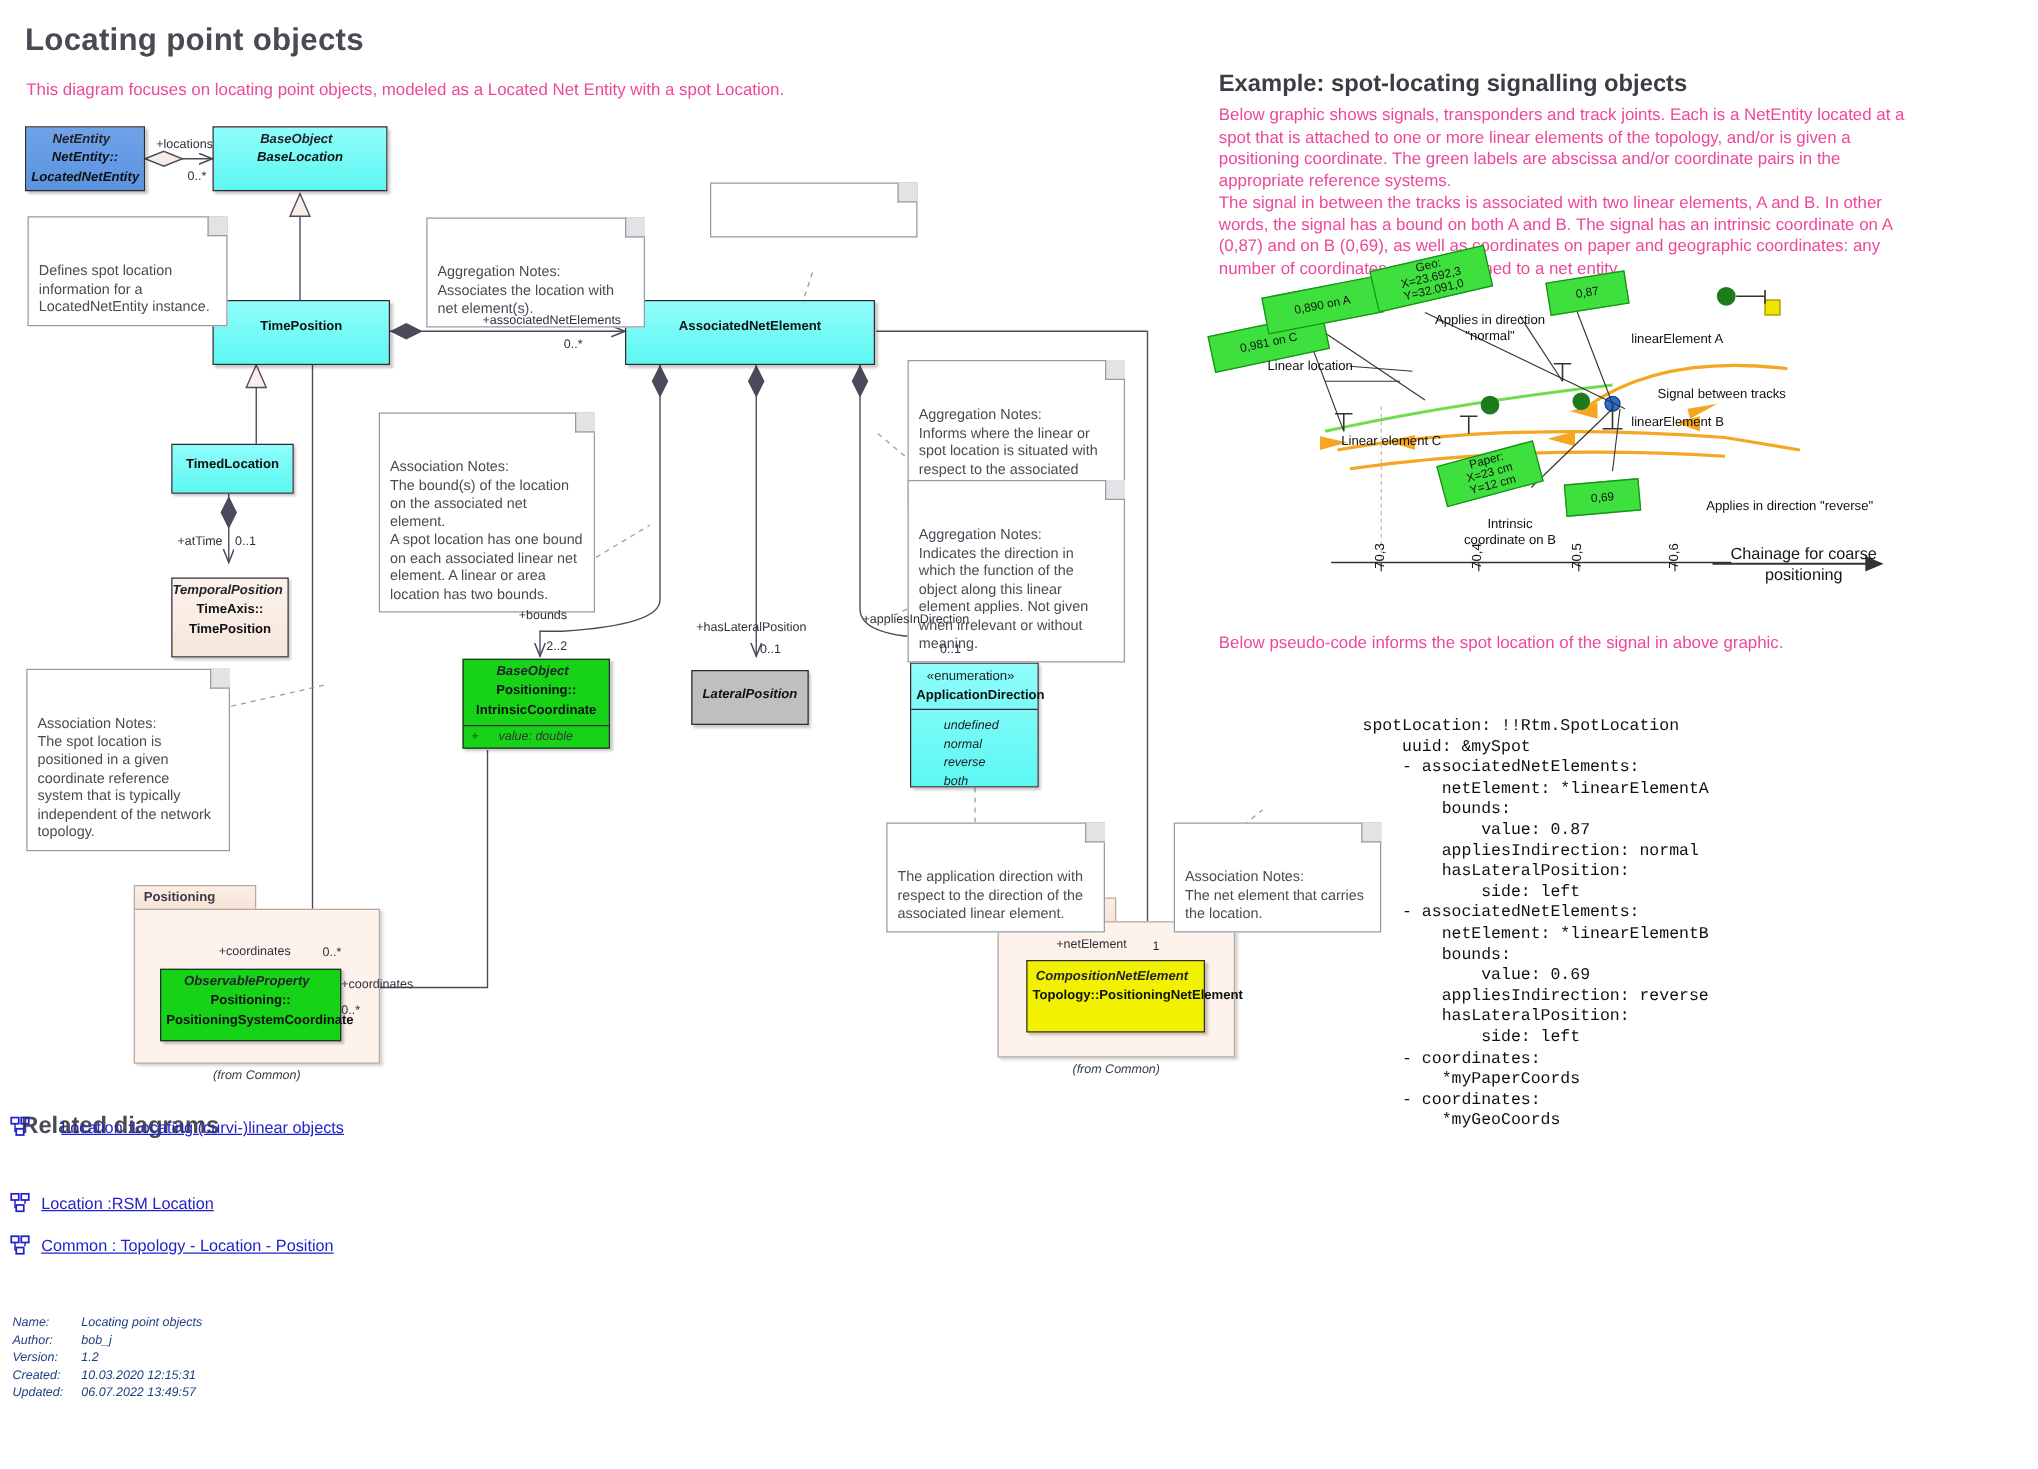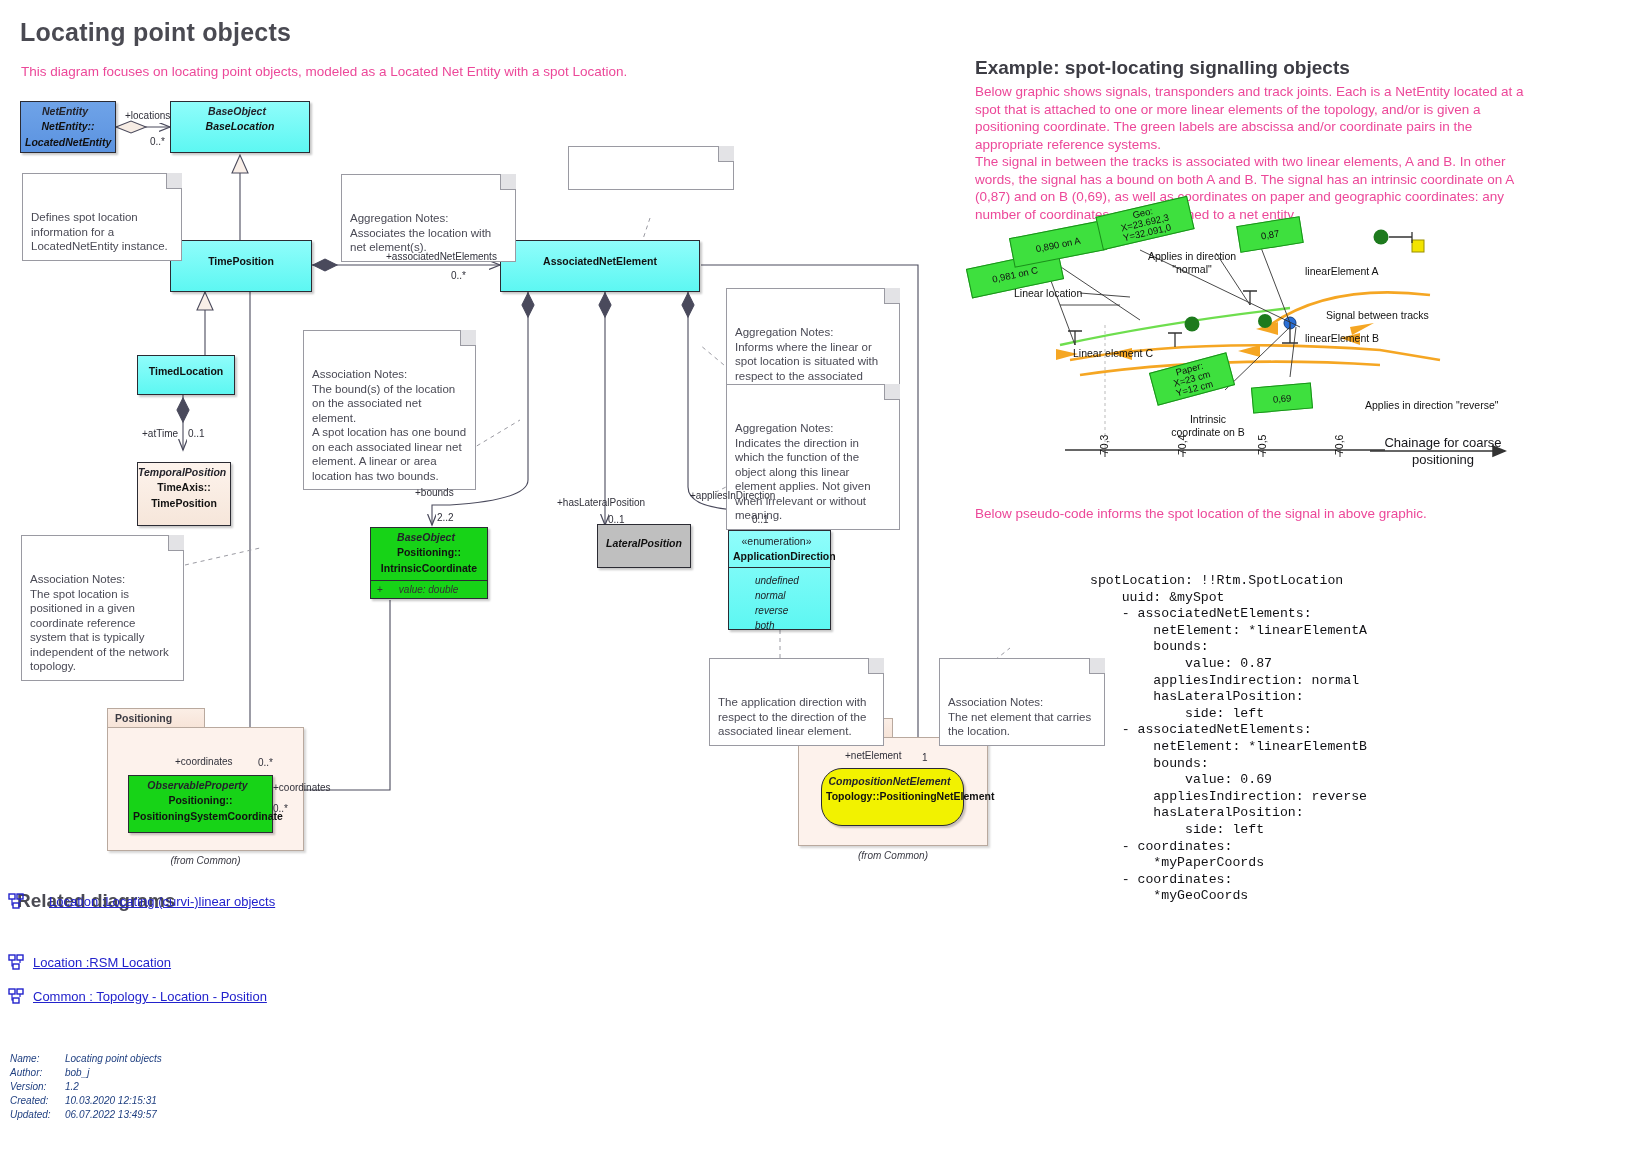--- a/index.html
+++ b/index.html
@@ -20,21 +20,21 @@
   .cls .nm{font-size:10.5px;font-weight:bold;text-align:center;line-height:13px;
        padding:3px 4px 0 4px;color:#111;}
   .cls .nm.i{font-style:italic;}
   .cls .attr{font-size:10px;font-style:italic;color:#333;padding:3px 6px;
        border-top:1px solid #2b2b33;}
   .cls .attr .vis{font-style:normal;padding-right:16px;}
   .enumrow{font-size:10px;font-style:italic;color:#1c1c22;padding-left:26px;line-height:15px;}
   .blue{background:linear-gradient(180deg,#6fa3e8 0%,#5b93e0 100%);}
   .cyan{background:linear-gradient(180deg,#8ffdfb 0%,#5df7f2 100%);}
   .green{background:#17d317;}
-  .yellow{background:#f2f200;border-radius:21px;}
+  .yellow{background:#f2f200;}
   .grey{background:#bfbfbf;}
   .beige{background:linear-gradient(180deg,#fdf3ec 0%,#f6e6da 100%);}
   
   .note{box-sizing:border-box;background:#fff;border:1px solid #9a9aa2;
         font-size:11.5px;line-height:14.5px;color:#4a4a55;padding:7px 8px 6px 8px;
         position:absolute;}
   .note .fold{position:absolute;right:-1px;top:-1px;width:15px;height:15px;
         background:#e3e3e6;border-left:1px solid #9a9aa2;border-bottom:1px solid #9a9aa2;}
   
   .pkg{position:absolute;box-sizing:border-box;}
@@ -150,21 +150,21 @@
 
 <div class="abs cls green" style="left:370px;top:527px;width:118px;height:72px;">
   <div class="stereo">BaseObject</div>
   <div class="nm">Positioning::</div>
   <div class="nm" style="padding-bottom:5px;">IntrinsicCoordinate</div>
   <div class="attr">
     <span class="vis">+</span><span>value: double</span>
   </div>
 </div>
 
-<div class="abs cls grey" style="left:553px;top:524px;width:94px;height:44px;margin-left:44px;">
+<div class="abs cls grey" style="left:553px;top:536px;width:94px;height:44px;">
   <div class="nm i" style="padding-top:12px;">LateralPosition</div>
 </div>
 
 <div class="abs cls cyan" style="left:728px;top:530px;width:103px;height:100px;">
   <div class="stereo c" style="font-weight:normal;padding-top:4px;">«enumeration»</div>
   <div class="nm" style="border-bottom:1px solid #2b2b33;padding-bottom:4px;">ApplicationDirection</div>
   <div class="enumrow" style="margin-top:5px;">undefined</div>
   <div class="enumrow">normal</div>
   <div class="enumrow">reverse</div>
   <div class="enumrow">both</div>

